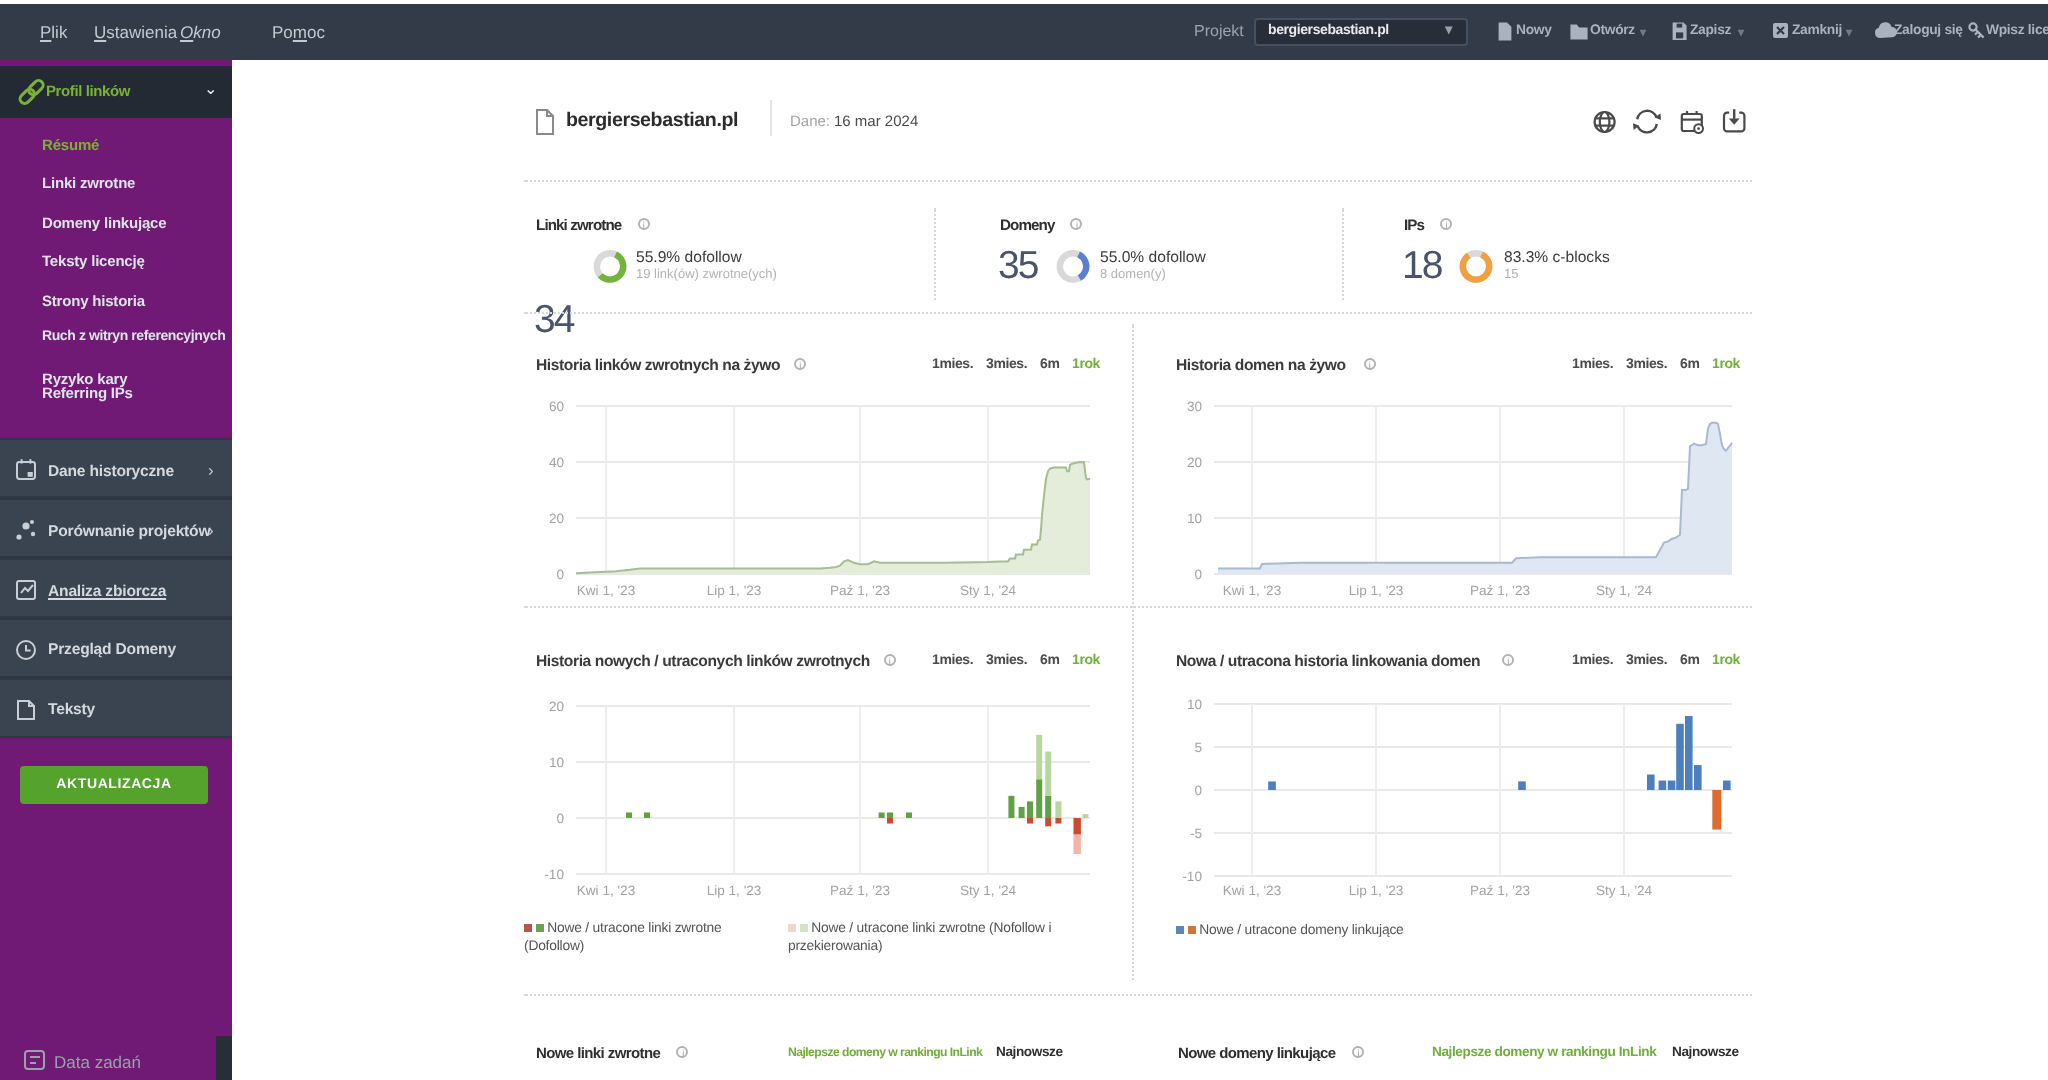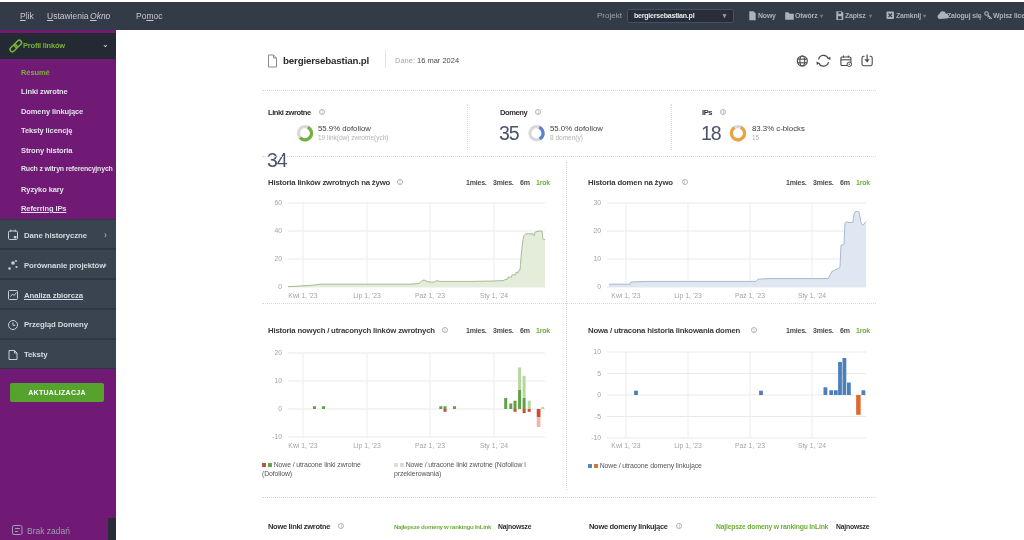--- a/index.html
+++ b/index.html
@@ -61,39 +61,39 @@
       <span class="abs green" style="left:23px; top:8px; font-size:7.5px; font-weight:bold; letter-spacing:-0.2px;">Profil linków</span>
       <span class="abs" style="left:102px; top:7px; color:#e8ebee; font-size:8px;">⌄</span>
     </div>
     <span class="subitem green" style="top:38px;">Résumé</span>
     <span class="subitem" style="top:57px;">Linki zwrotne</span>
     <span class="subitem" style="top:77px;">Domeny linkujące</span>
     <span class="subitem" style="top:96px;">Teksty licencję</span>
     <span class="subitem" style="top:116px;">Strony historia</span>
     <span class="subitem" style="top:135px; font-size:7px; letter-spacing:-0.2px;">Ruch z witryn referencyjnych</span>
     <span class="subitem" style="top:155px;">Ryzyko kary</span>
-    <span class="subitem" style="top:174px;text-decoration:underline;">Referring IPs</span>
+    <span class="subitem" style="top:162px;">Referring IPs</span>
 
     <div class="abs" style="left:0; top:189px; width:116px; height:30px; background:#3a4451; border-top:1px solid #2e3743; border-bottom:1px solid #2e3743;"></div>
     <div class="abs" style="left:0; top:219px; width:116px; height:30px; background:#3a4451; border-top:1px solid #2e3743; border-bottom:1px solid #2e3743;"></div>
     <div class="abs" style="left:0; top:249px; width:116px; height:30px; background:#3a4451; border-top:1px solid #2e3743; border-bottom:1px solid #2e3743;"></div>
     <div class="abs" style="left:0; top:279px; width:116px; height:30px; background:#3a4451; border-top:1px solid #2e3743; border-bottom:1px solid #2e3743;"></div>
     <div class="abs" style="left:0; top:309px; width:116px; height:30px; background:#3a4451; border-top:1px solid #2e3743; border-bottom:1px solid #2e3743;"></div>
     <span class="secitem" style="top:201px;">Dane historyczne</span>
     <span class="abs" style="left:104px; top:200px; color:#c6ccd3; font-size:8.5px;">›</span>
     <span class="secitem" style="top:231px;">Porównanie projektów</span>
     <span class="abs" style="left:104px; top:230px; color:#c6ccd3; font-size:8.5px;">›</span>
     <span class="secitem" style="top:261px;text-decoration:underline;">Analiza zbiorcza</span>
     <span class="secitem" style="top:290px;">Przegląd Domeny</span>
     <span class="secitem" style="top:320px;">Teksty</span>
 
     <div class="abs" style="left:10px; top:353px; width:94px; height:19px; background:#55a32c; border-radius:2px;
       color:#fff; font-size:7px; font-weight:bold; text-align:center; line-height:19px; letter-spacing:0.3px;">AKTUALIZACJA</div>
 
-    <span class="abs" style="left:27px; top:496px; color:#99a1ab; font-size:8.5px;">Brak zadań</span>
+    <span class="abs" style="left:27px; top:496px; color:#99a1ab; font-size:8.5px;">Data zadań</span>
     <div class="abs" style="left:108px; top:488px; width:8px; height:52px; background:#272e38;
       color:#e4e8ec; font-size:9px; font-weight:bold; line-height:52px; text-align:center;">‹</div>
   </div>
 
   <span class="abs" style="left:283px; top:55px; font-size:9.8px; font-weight:bold; color:#2b2b2b; letter-spacing:-0.2px;">bergiersebastian.pl</span>
   <div class="abs" style="left:385px; top:50px; width:0; height:18px; border-left:1px solid #e4e4e4;"></div>
   <span class="abs" style="left:395px; top:56px; font-size:7.5px; color:#a3a3a3;">Dane:</span>
   <span class="abs" style="left:417px; top:56px; font-size:7.5px; color:#4a4a4a;">16 mar 2024</span>
 
   <div class="dash-h" style="left:262px; top:90px; width:614px;"></div>

